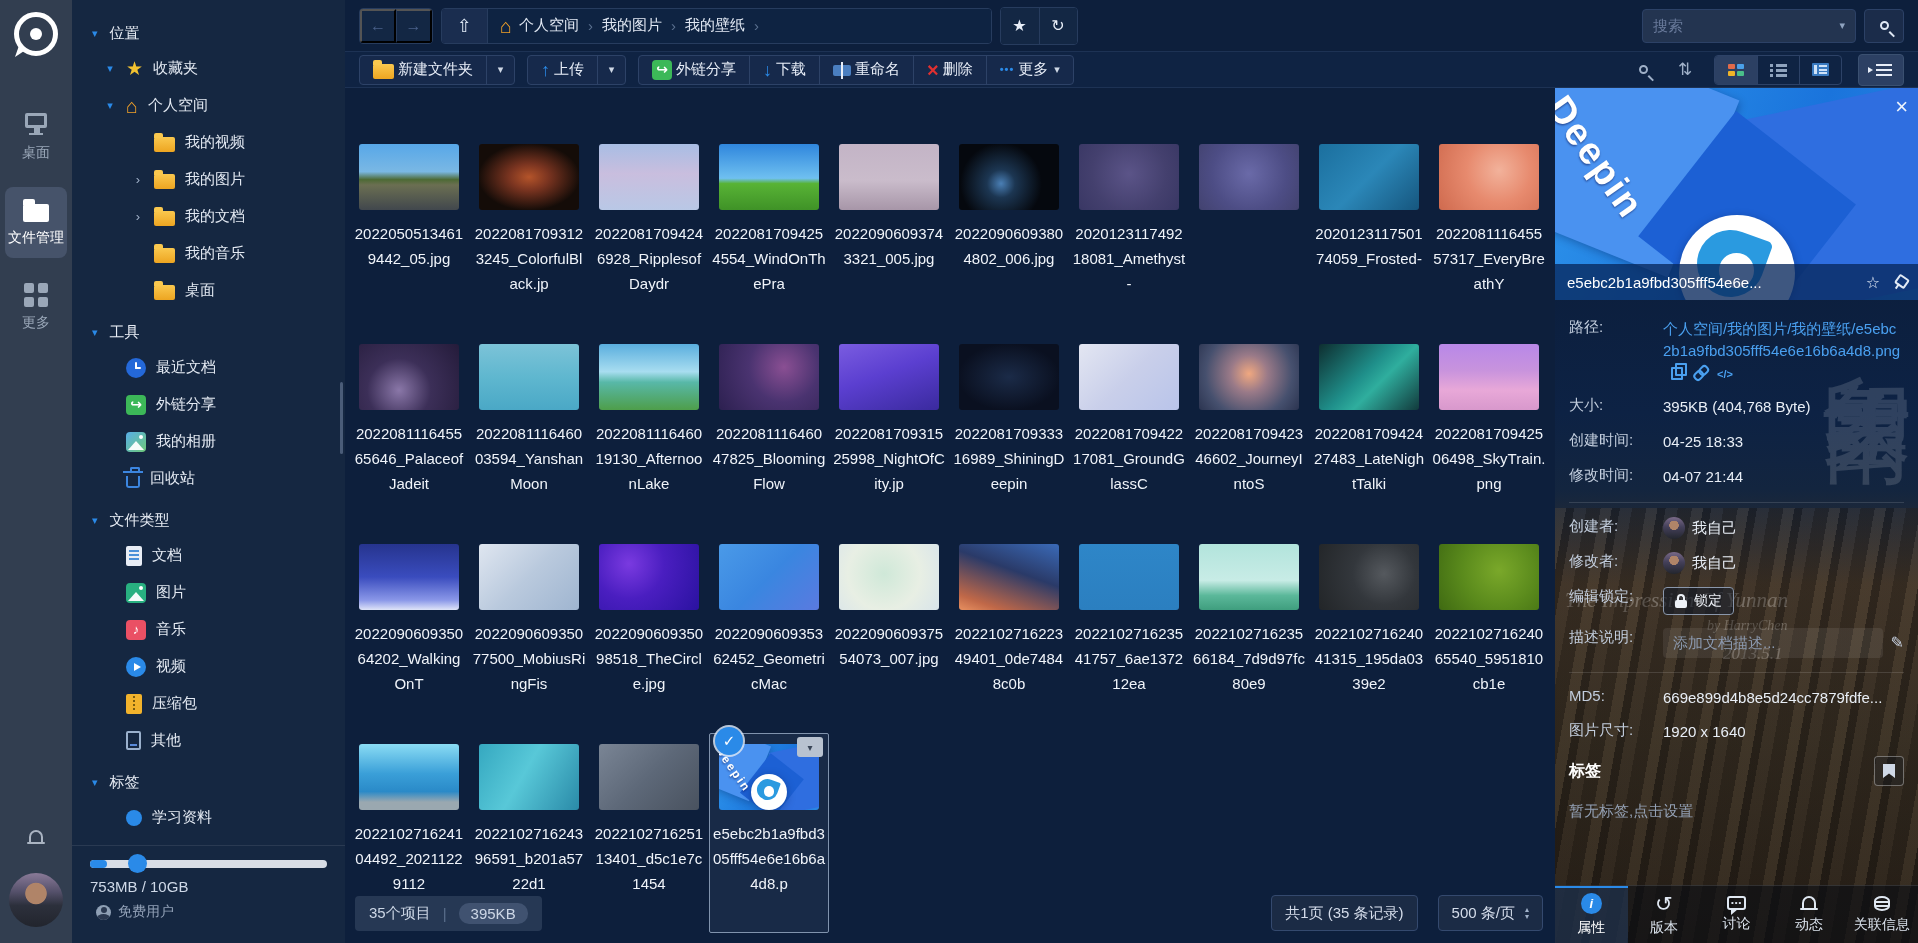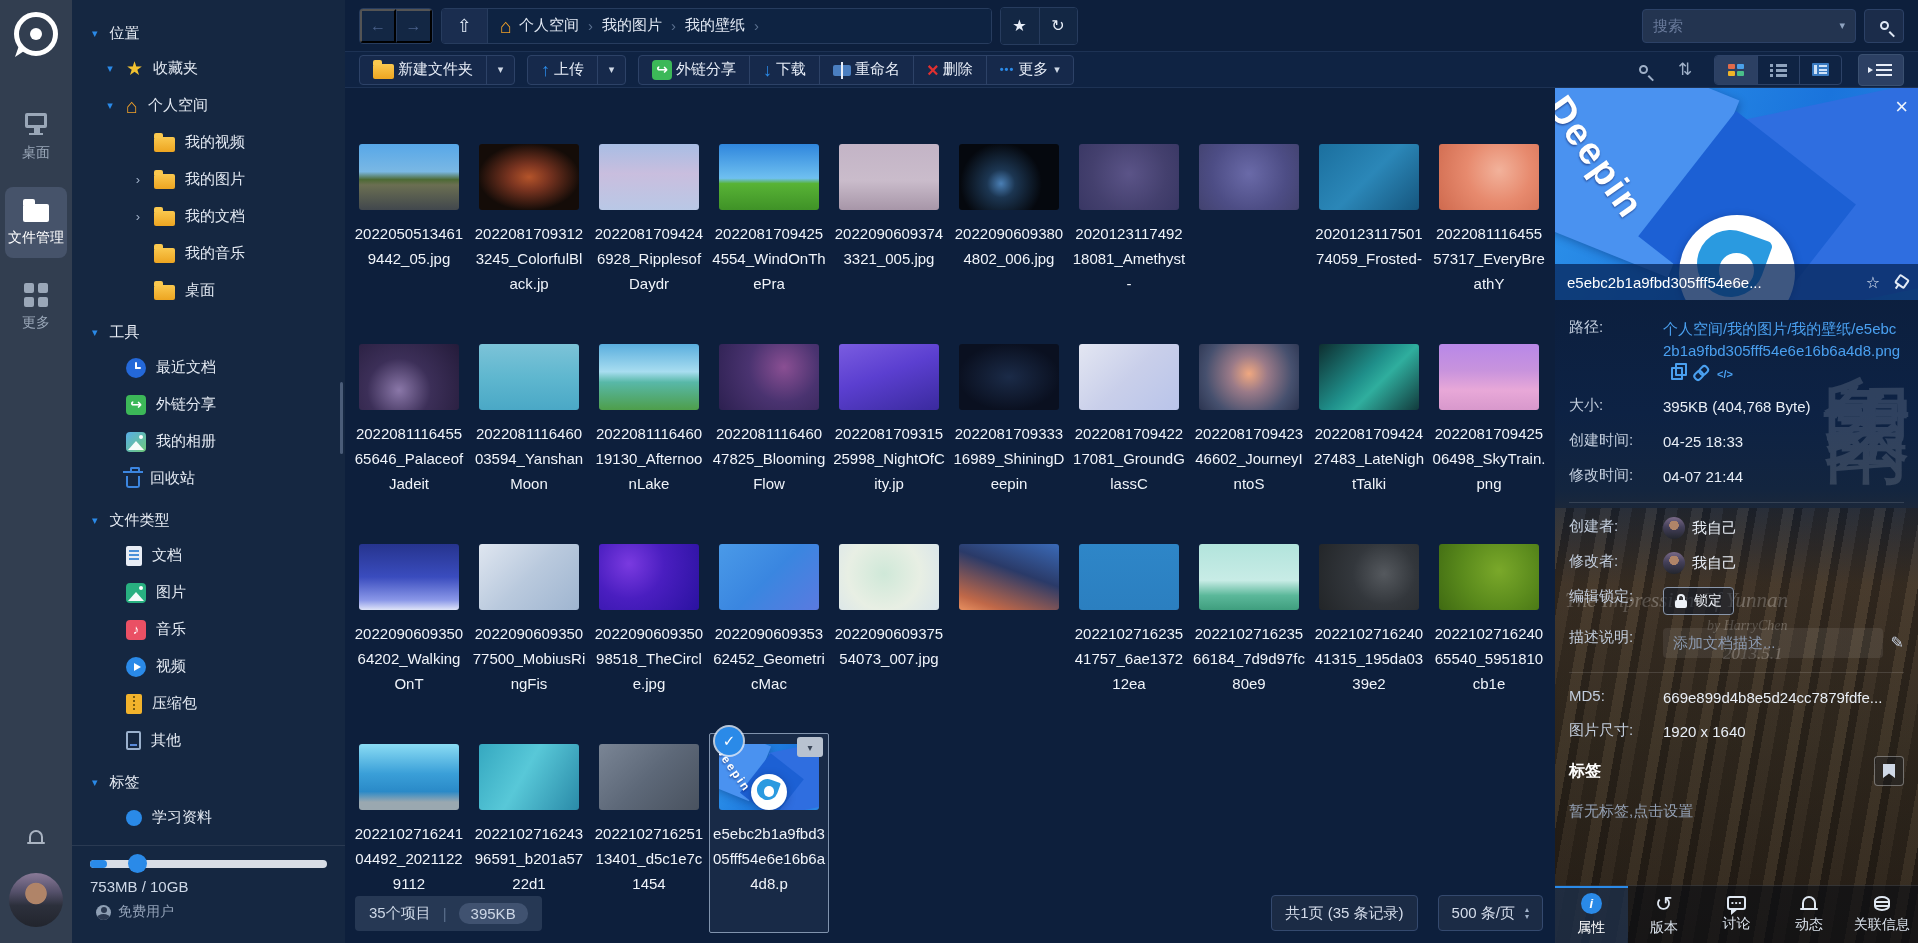--- a/index.html
+++ b/index.html
@@ -578,20 +578,21 @@
             <div class="tile">
               <div class="thumb" style="background: linear-gradient(135deg, rgb(74, 154, 232) 0%, rgb(58, 134, 224) 50%, rgb(90, 122, 224) 100%);"></div>
               <div class="fname">202209060935362452_GeometricMac</div>
             </div>
             <div class="tile">
               <div class="thumb" style="background: radial-gradient(circle at 45% 45%, rgb(207, 232, 216) 0%, rgb(232, 239, 228) 55%, rgb(216, 228, 234) 100%);"></div>
               <div class="fname">202209060937554073_007.jpg</div>
             </div>
             <div class="tile">
               <div class="thumb" style="background: linear-gradient(200deg, rgb(58, 106, 184) 0%, rgb(42, 58, 104) 42%, rgb(192, 104, 72) 85%, rgb(232, 144, 96) 100%);"></div>
+              <div class="fname">202210271622349401_0de74848c0b</div>
             </div>
             <div class="tile">
               <div class="thumb" style="background: linear-gradient(rgb(46, 134, 200) 0%, rgb(43, 127, 192) 100%);"></div>
               <div class="fname">202210271623541757_6ae137212ea</div>
             </div>
             <div class="tile">
               <div class="thumb" style="background: linear-gradient(rgb(178, 228, 220) 0%, rgb(200, 236, 230) 55%, rgb(91, 184, 154) 78%, rgb(63, 158, 126) 100%);"></div>
               <div class="fname">202210271623566184_7d9d97fc80e9</div>
             </div>
             <div class="tile">

